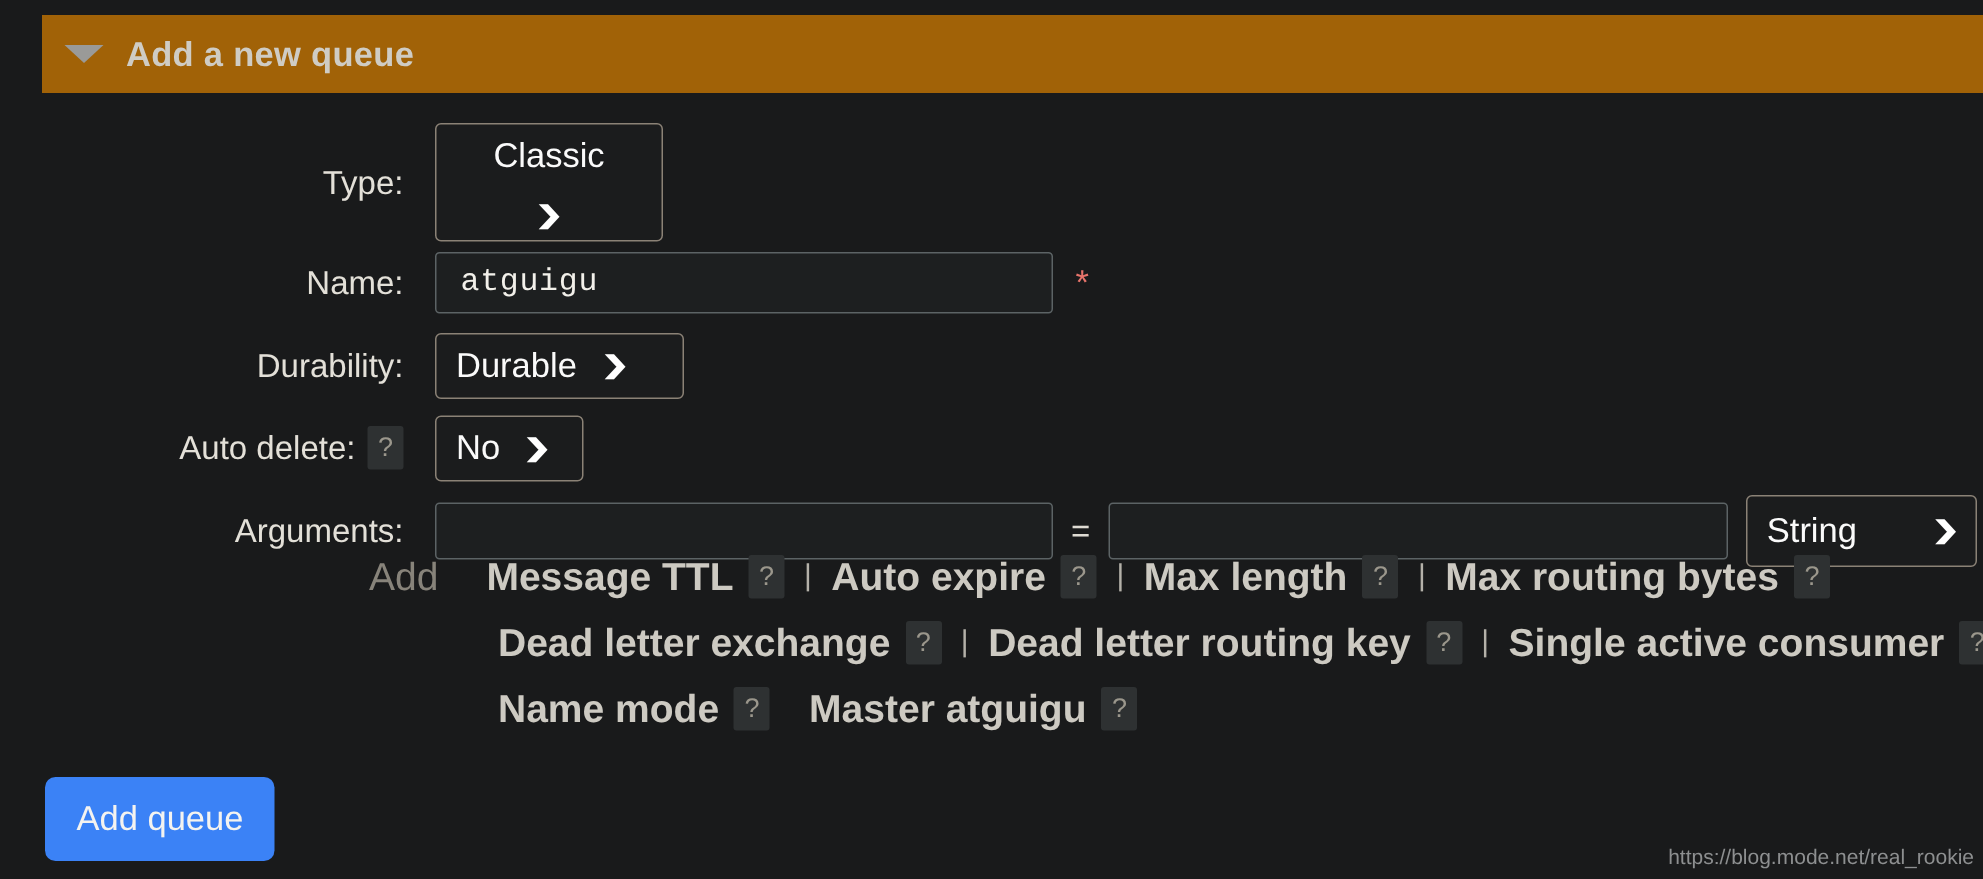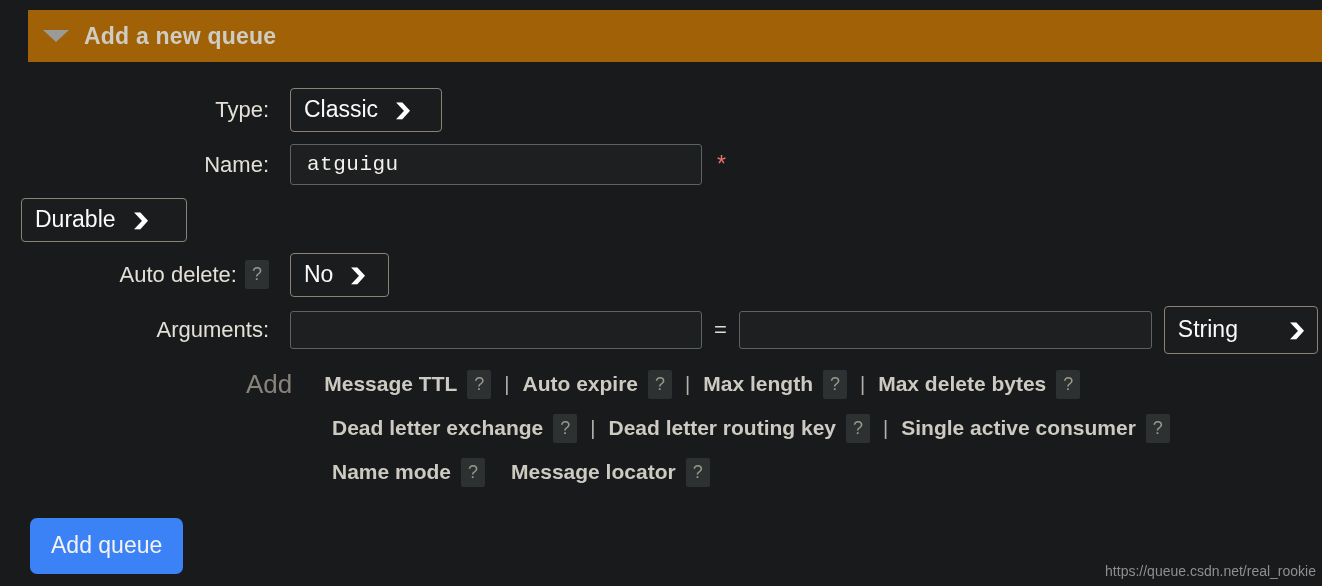--- a/index.html
+++ b/index.html
@@ -111,21 +111,21 @@
     white-space: nowrap;
   }
   .sel .chev {
     color: #ffffff;
     font-size: 17px;
     font-weight: bold;
     line-height: 1;
     transform: scaleX(1.35) scaleY(0.95);
     display: inline-block;
   }
-  .sel-type { min-width: 152px; }
+  .sel-type { min-width: 152px; flex-direction: column; }
   .sel-durability { min-width: 166px; }
   .sel-autodelete { min-width: 99px; }
   .sel-argtype {
     min-width: 154px;
     justify-content: space-between;
     padding: 9px 13px 10px 13px;
   }
 
   
   .txt {
@@ -187,21 +187,21 @@
   }
   .add-link {
     color: #87837a;
     font-size: 26px;
     flex: 0 0 auto;
     margin-right: 32px;
     cursor: pointer;
   }
   .preset-indent { flex: 0 0 86px; }
   .preset-name {
-    font-size: 21px;
+    font-size: 26px;
     font-weight: bold;
     color: #cdcac2;
     cursor: pointer;
     flex: 0 0 auto;
   }
   .preset-gap { flex: 0 0 10px; }
   .pipe {
     color: #b4b1a9;
     font-size: 20px;
     flex: 0 0 auto;
@@ -255,20 +255,21 @@
 
   <div class="frow">
     <div class="flabel">Name:</div>
     <div class="fctl">
       <input class="txt txt-name" type="text" value="atguigu" style="">
       <span class="req-star">*</span>
     </div>
   </div>
 
   <div class="frow">
+    <div class="flabel">Durability:</div>
     <div class="fctl">
       <div class="sel sel-durability">
         <span>Durable</span>
         <span class="chev">❯</span>
       </div>
     </div>
   </div>
 
   <div class="frow">
     <div class="flabel">
@@ -307,21 +308,21 @@
     <span class="help-badge">?</span>
     <span class="pipe">|</span>
     <span class="preset-name">Auto expire</span>
     <span class="preset-gap"></span>
     <span class="help-badge">?</span>
     <span class="pipe">|</span>
     <span class="preset-name">Max length</span>
     <span class="preset-gap"></span>
     <span class="help-badge">?</span>
     <span class="pipe">|</span>
-    <span class="preset-name">Max delete bytes</span>
+    <span class="preset-name">Max routing bytes</span>
     <span class="preset-gap"></span>
     <span class="help-badge">?</span>
   </div>
 
   <div class="preset-row">
     <span class="preset-indent"></span>
     <span class="preset-name">Dead letter exchange</span>
     <span class="preset-gap"></span>
     <span class="help-badge">?</span>
     <span class="pipe">|</span>
@@ -333,21 +334,21 @@
     <span class="preset-gap"></span>
     <span class="help-badge">?</span>
   </div>
 
   <div class="preset-row">
     <span class="preset-indent"></span>
     <span class="preset-name">Name mode</span>
     <span class="preset-gap"></span>
     <span class="help-badge">?</span>
     <span class="preset-gap" style="flex:0 0 26px"></span>
-    <span class="preset-name">Message locator</span>
+    <span class="preset-name">Master atguigu</span>
     <span class="preset-gap"></span>
     <span class="help-badge">?</span>
   </div>
 </div>
 
 <button class="add-queue-btn">Add queue</button>
 
-<div class="watermark">https://queue.csdn.net/real_rookie</div>
+<div class="watermark">https://blog.mode.net/real_rookie</div>
 
 </body></html>

